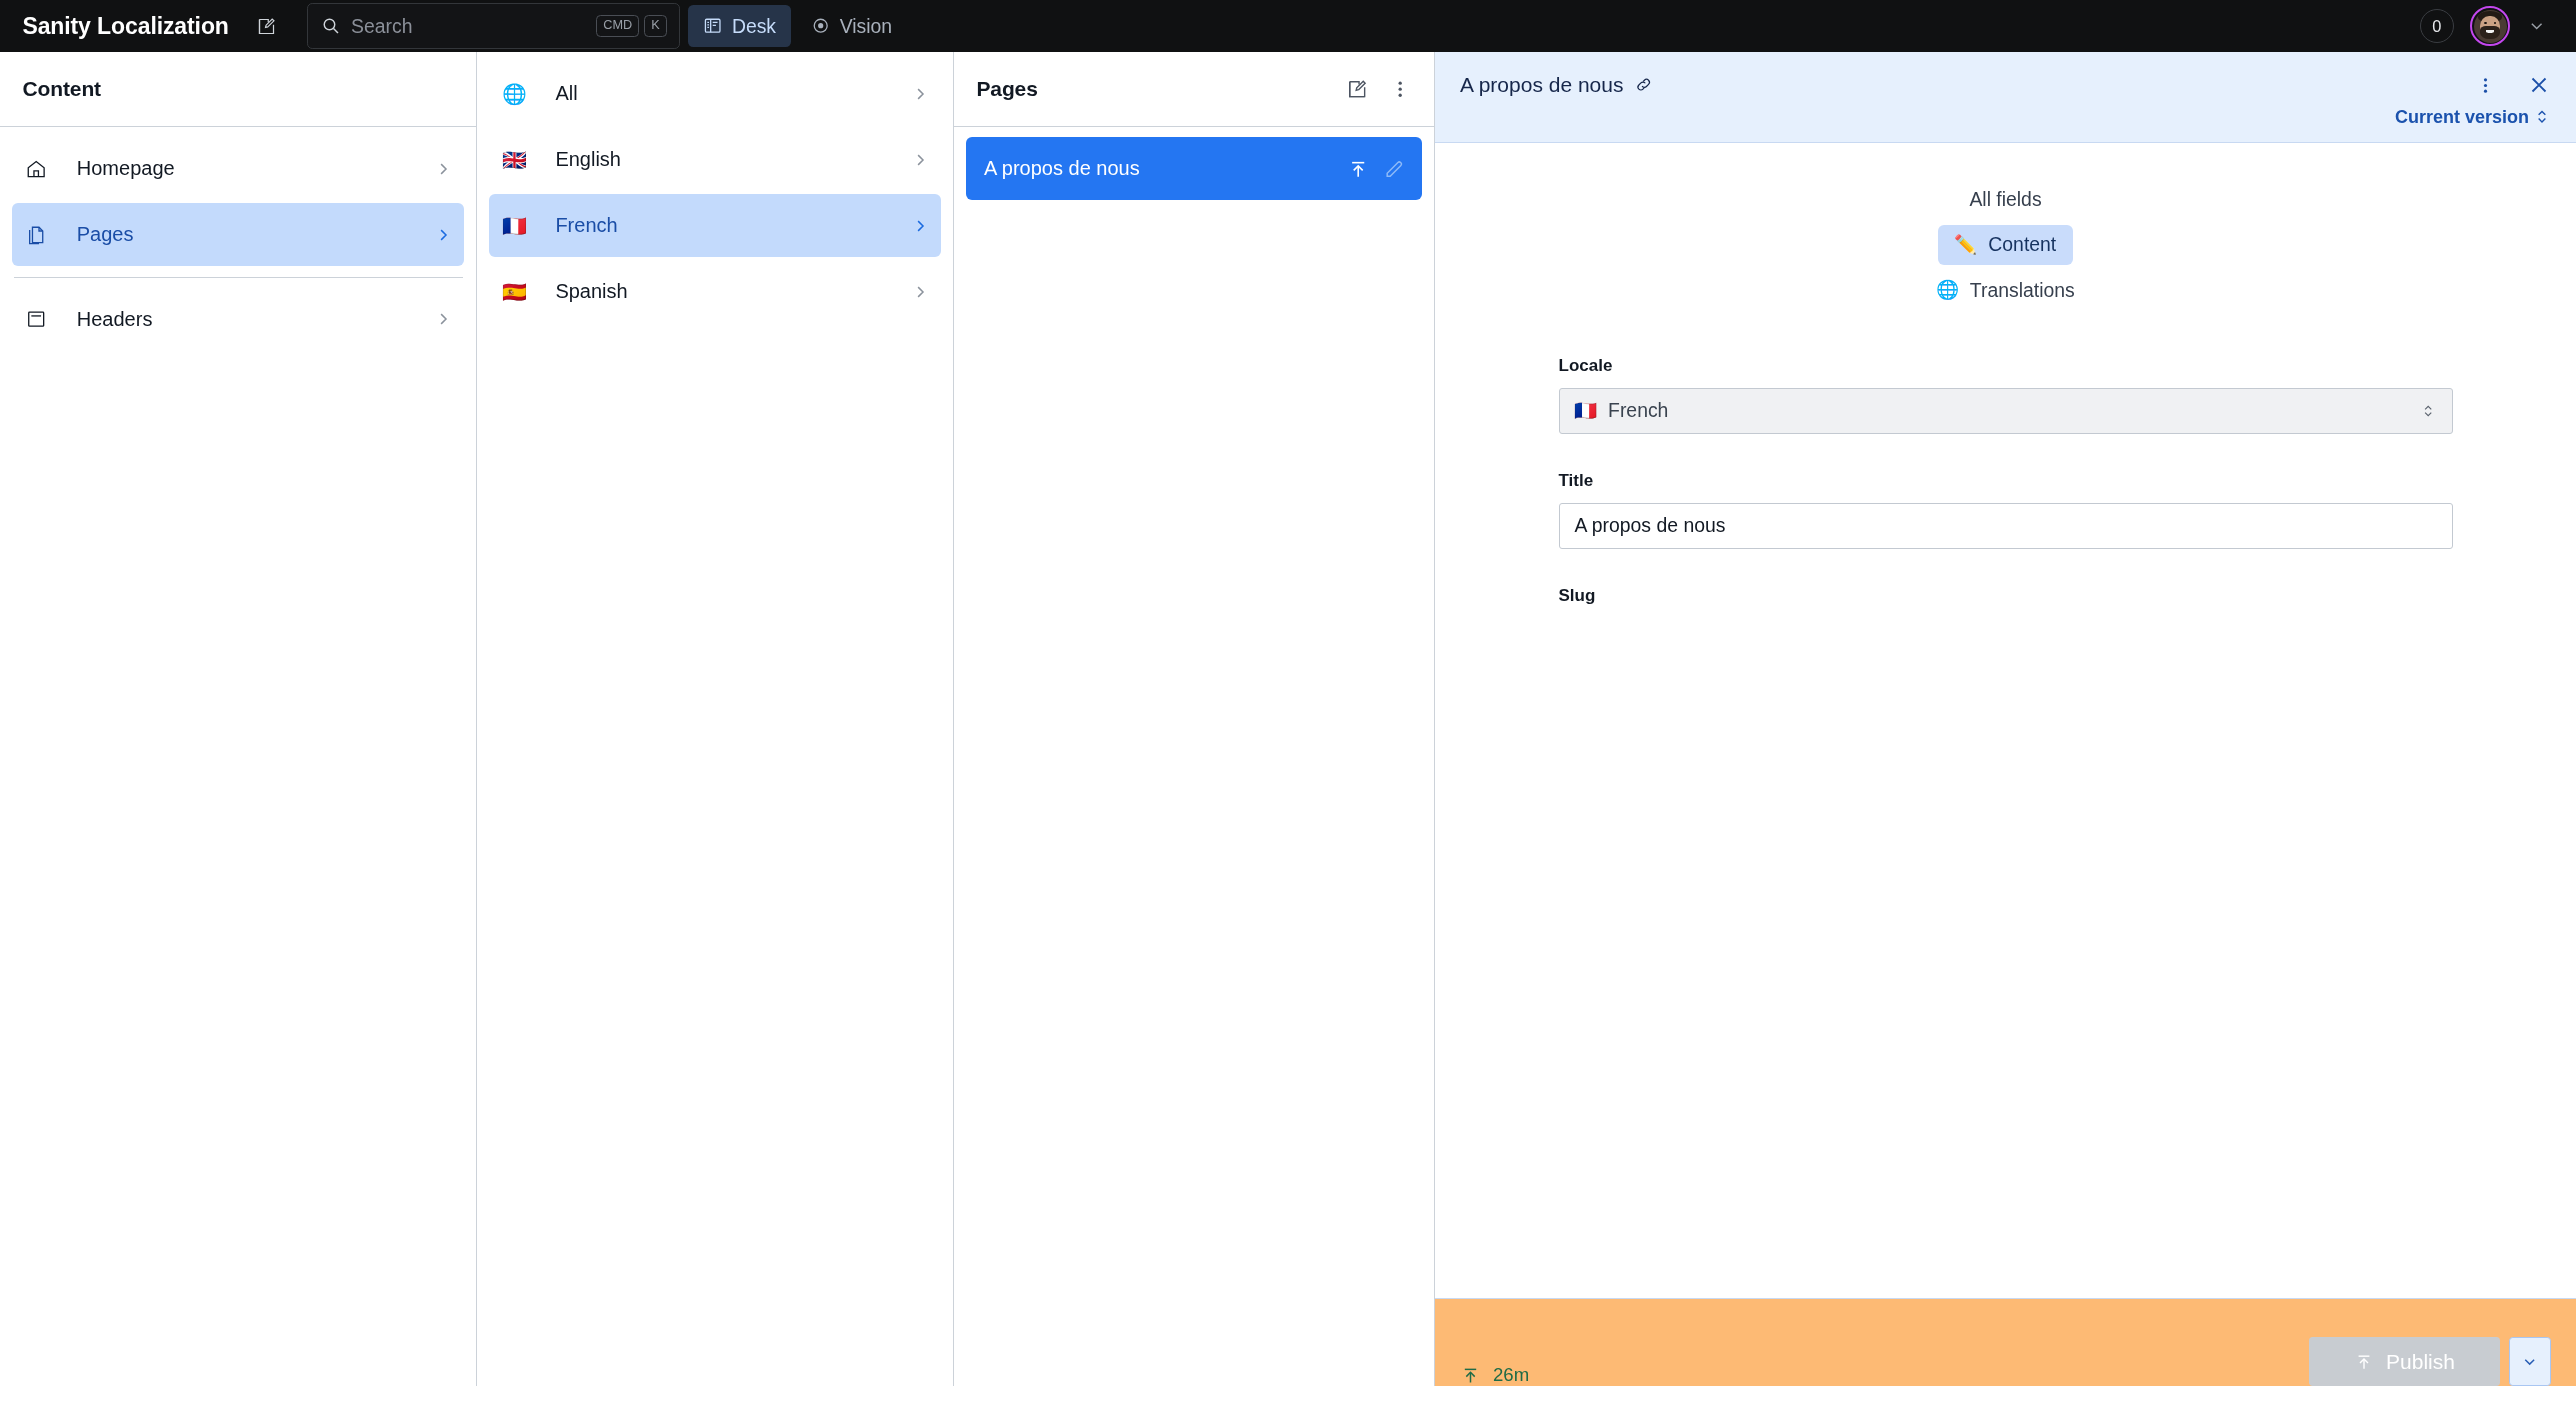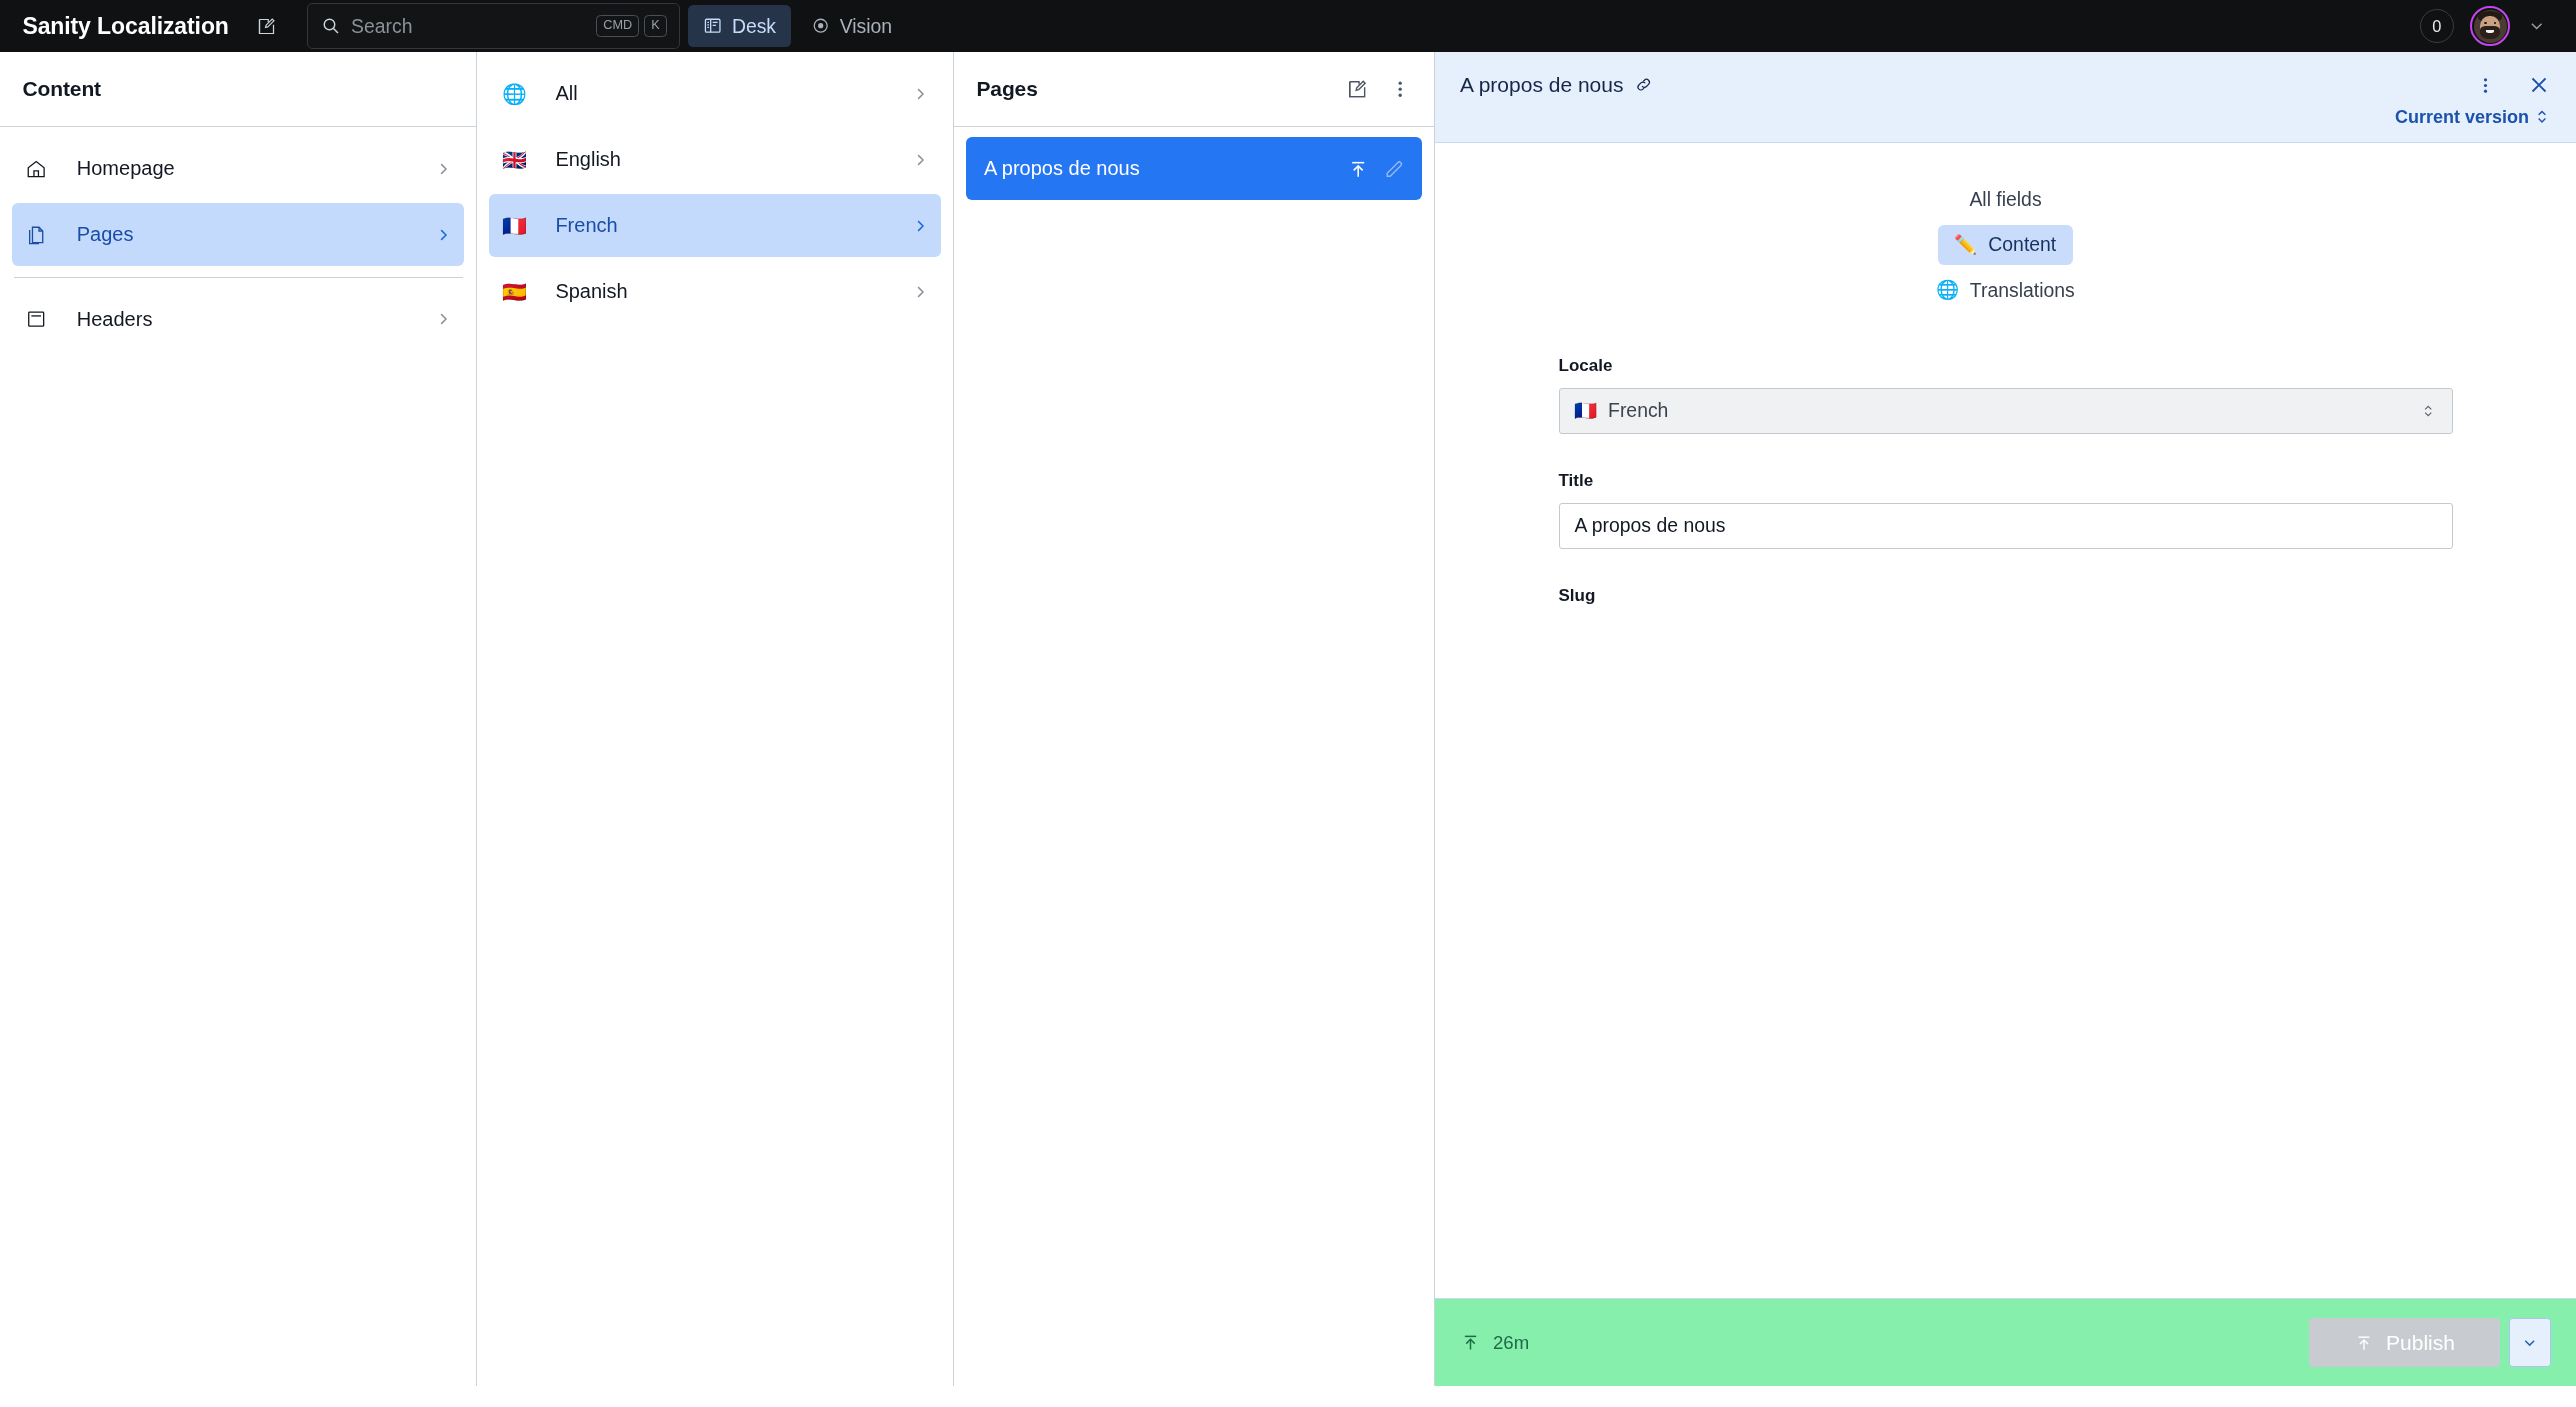--- a/index.html
+++ b/index.html
@@ -252,24 +252,24 @@
     background: #fff;
     font-size: 19.4px;
     color: #1c2531;
     padding: 0 19.4px;
     display: flex; align-items: center;
     white-space: nowrap;
     font-family: "Liberation Sans", sans-serif;
   }
 
   .doc-footer {
-    background: #86efac;
+    background: #fdba74;
     border-top: 0.7px solid #c8d9f2;
     height: 88px;
-    display: flex; align-items: center;
+    display: flex; align-items: flex-end;
     padding: 0 25px;
     flex-shrink: 0;
     gap: 43px;
   }
   .footer-status { display: flex; align-items: center; gap: 12px; color: #1f6b46; }
   .footer-status-text { font-size: 18.6px; color: #1f6b46; }
   .footer-right { margin-left: auto; display: flex; align-items: stretch; gap: 9px; }
   .publish-btn {
     background: #c8ccd1;
     color: #ffffff;

